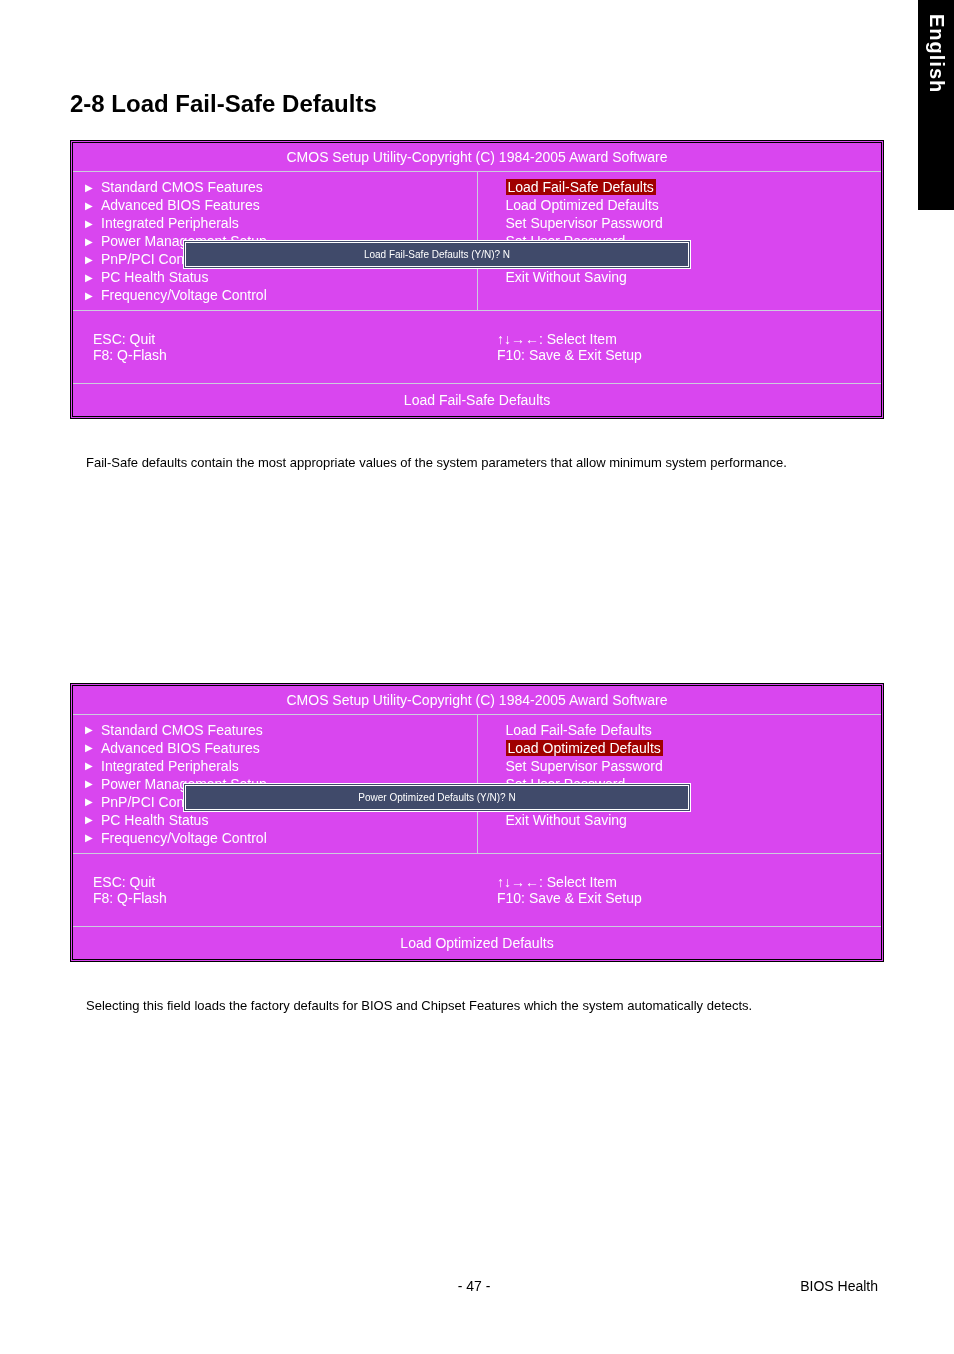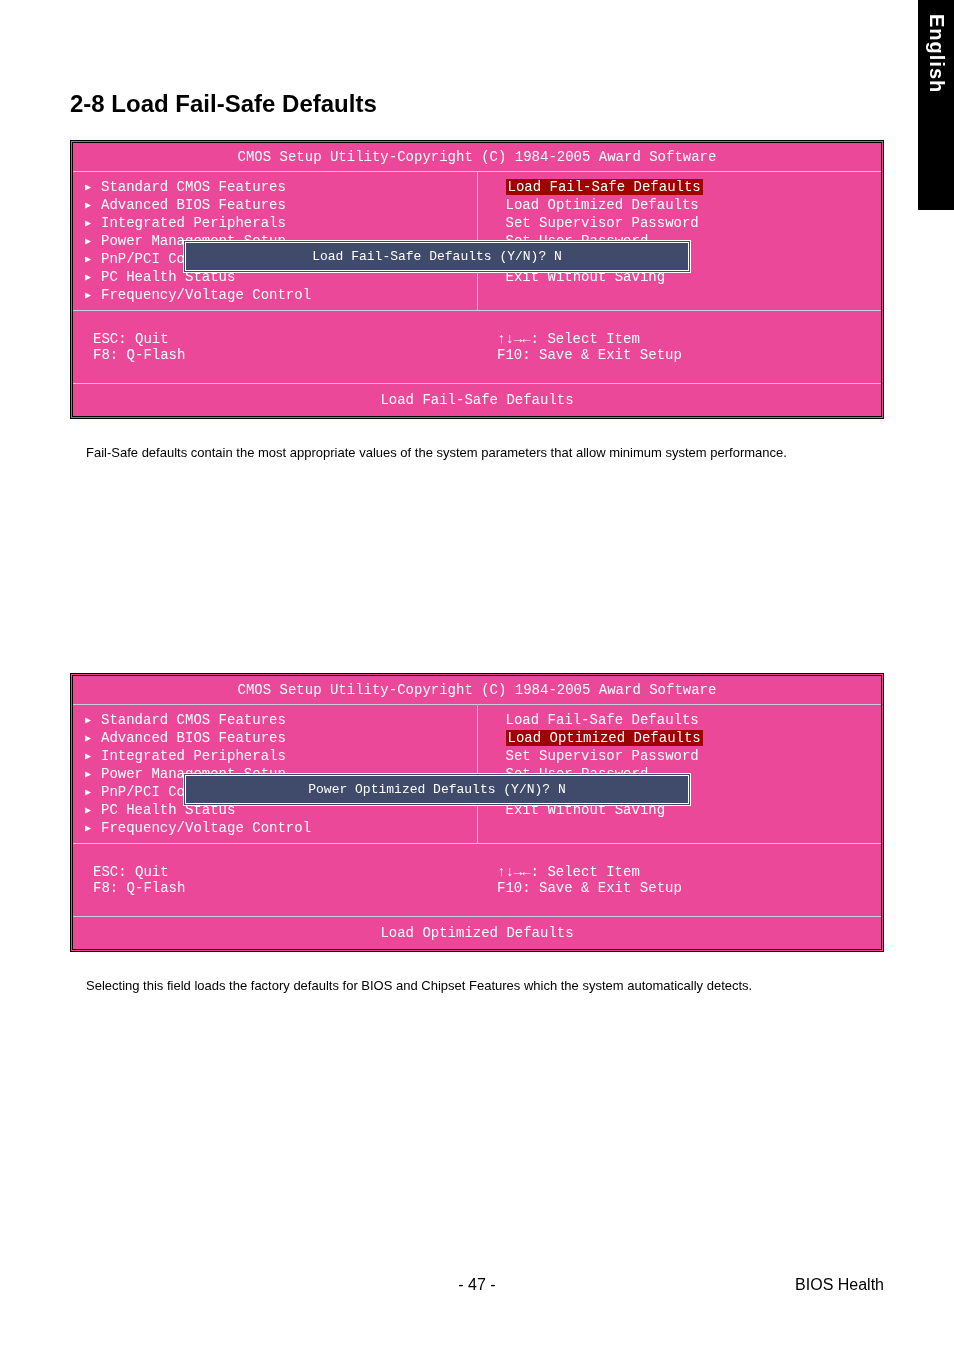--- a/index.html
+++ b/index.html
@@ -34,26 +34,26 @@
     padding: 90px 70px 0 70px;
   }
   .section-title {
     font-size: 24px;
     font-weight: bold;
     margin-bottom: 22px;
   }
   .section-num { }
   .bios-box {
     border: 3px double #000;
-    background: #ec4899;
+    background: #d946ef;
     color: #fff;
-    font-family: Liberation Mono, monospace;
+    font-family: Liberation Sans, sans-serif;
     font-size: 14px;
     position: relative;
-    margin-bottom: 24px;
+    margin-bottom: 34px;
   }
   .bios-title {
     text-align: center;
     padding: 6px 0;
   }
   .bios-cols {
     display: flex;
     border-top: 1px solid #ccd;
     position: relative;
   }
@@ -79,21 +79,21 @@
   .dialog {
     position: absolute;
     top: 68px;
     left: 110px;
     right: 190px;
     border: 3px double #fff;
     background: #404a6a;
     text-align: center;
     padding: 6px 10px;
     z-index: 5;
-    font-size: 13px;
+    font-size: 10px;
   }
   .bios-bottom {
     display: flex;
     border-top: 1px solid #ccd;
     padding: 20px 0;
   }
   .bios-bottom > div { flex: 1; padding: 0 14px 0 20px; }
   .bios-status {
     border-top: 1px solid #ccd;
     text-align: center;
@@ -103,24 +103,24 @@
     font-size: 13px;
     line-height: 1.5;
     margin-bottom: 10px;
     margin-left: 16px;
   }
   .gap { height: 200px; }
   .footer {
     position: absolute;
     bottom: 60px;
     left: 70px;
-    right: 70px;
+    right: 76px;
     display: flex;
     justify-content: flex-start;
-    font-size: 16px;
+    font-size: 14px;
     padding-top: 6px;
   }
   .footer .center { position: absolute; left: 0; right: 0; text-align: center; }
   .footer .right { margin-left: auto; }
 </style>
 </head>
 <body>
 
 <div class="side-tab">
   <span>English</span>

